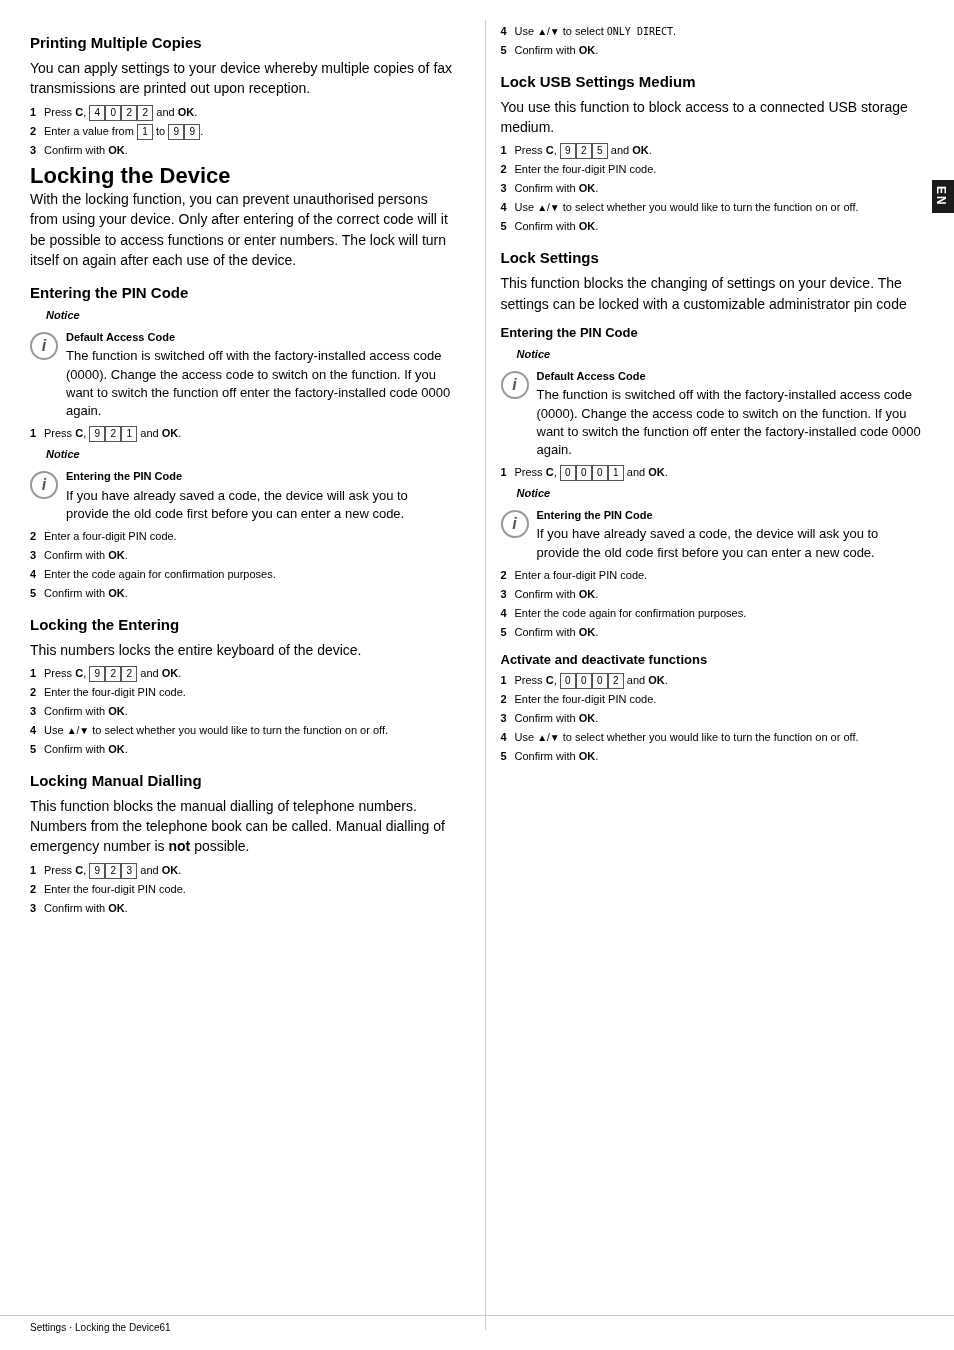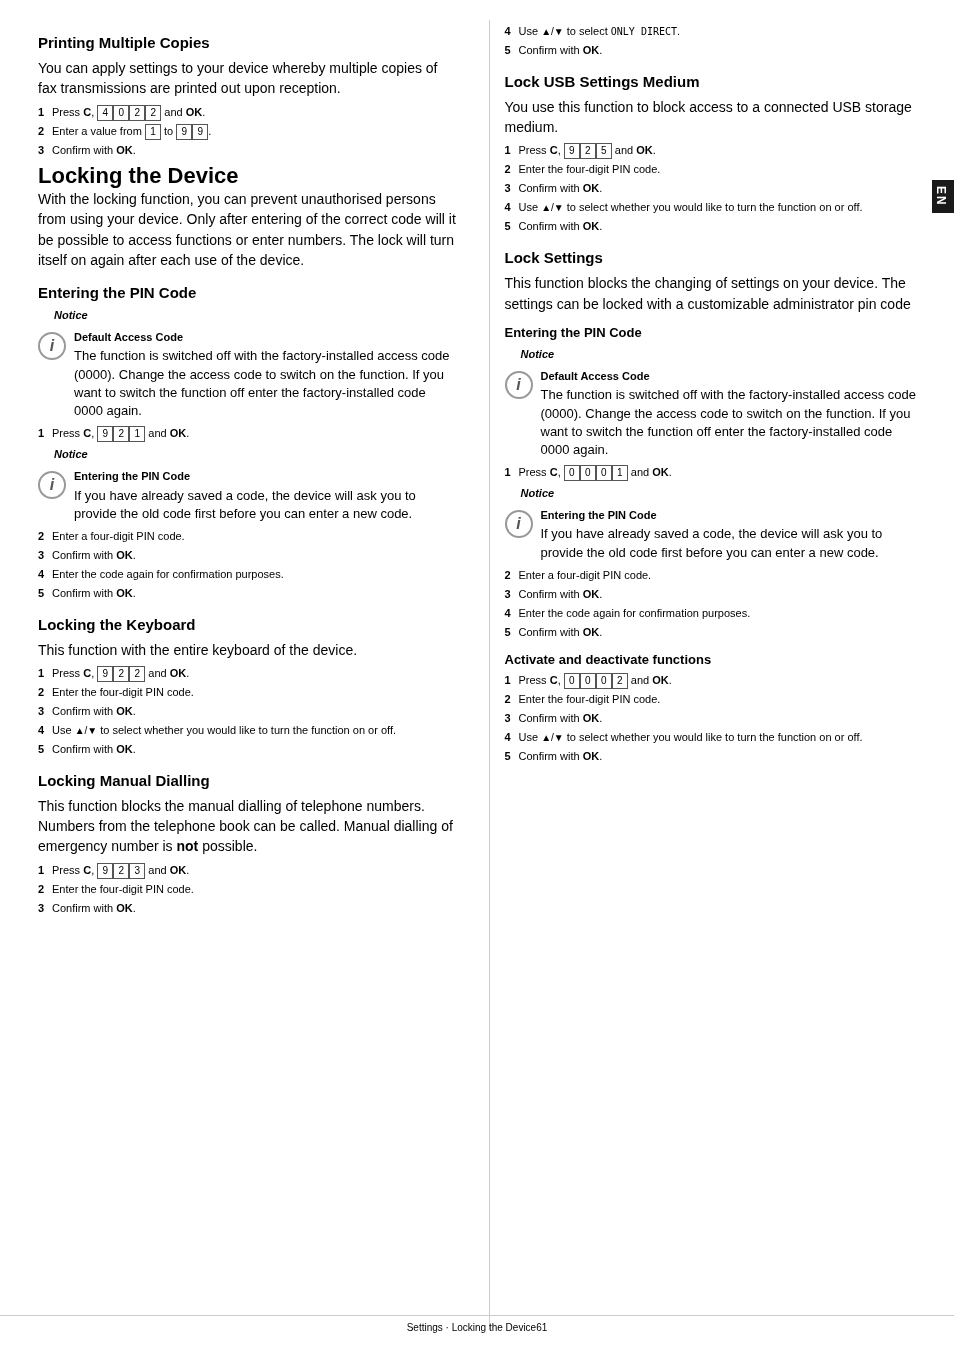--- a/index.html
+++ b/index.html
@@ -30,21 +30,21 @@
       padding: 6px 5px;
       writing-mode: vertical-rl;
       text-orientation: mixed;
       letter-spacing: 2px;
       width: 22px;
       text-align: center;
     }
     .content {
       display: flex;
       flex: 1;
-      padding: 20px 30px 20px 38px;
+      padding: 20px 30px 20px 30px;
       gap: 16px;
       justify-content: center;
     }
     .col-left {
       flex: 1;
       padding-right: 15px;
     }
     .col-right {
       flex: 1;
       padding-left: 15px;
@@ -141,23 +141,23 @@
       font-weight: bold;
       font-size: 11px;
       margin: 5px 0 2px 16px;
     }
     .footer {
       position: absolute;
       bottom: 10px;
       left: 0;
       right: 0;
       display: flex;
-      justify-content: center;
+      justify-content: flex-start;
       align-items: center;
-      padding: 5px 44px;
+      padding: 5px 30px;
       border-top: 1px solid #ccc;
       font-size: 10px;
     }
     .updown-arrow {
       font-size: 10px;
     }
   </style>
 </head>
 <body>
 
@@ -230,22 +230,22 @@
         <li>
           <span class="step-num bold">4</span>
           <span class="step-content">Enter the code again for confirmation purposes.</span>
         </li>
         <li>
           <span class="step-num bold">5</span>
           <span class="step-content">Confirm with <span class="bold">OK</span>.</span>
         </li>
       </ol>
 
-      <h2>Locking the Keyboard</h2>
-      <p>This function with the entire keyboard of the device.</p>
+      <h2>Locking the Entering</h2>
+      <p>This numbers locks the entire keyboard of the device.</p>
       <ol class="step-list">
         <li>
           <span class="step-num bold">1</span>
           <span class="step-content">Press <span class="bold">C</span>, <kbd>9</kbd><kbd>2</kbd><kbd>2</kbd> and <span class="bold">OK</span>.</span>
         </li>
         <li>
           <span class="step-num bold">2</span>
           <span class="step-content">Enter the four-digit PIN code.</span>
         </li>
         <li>

